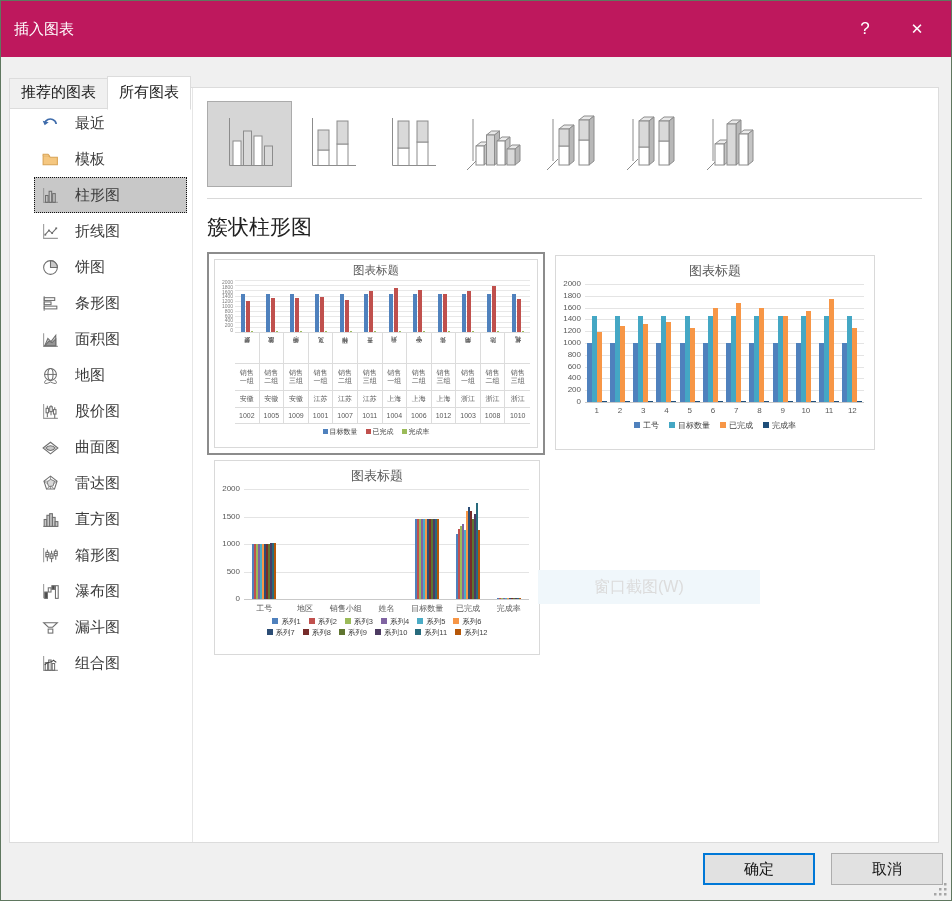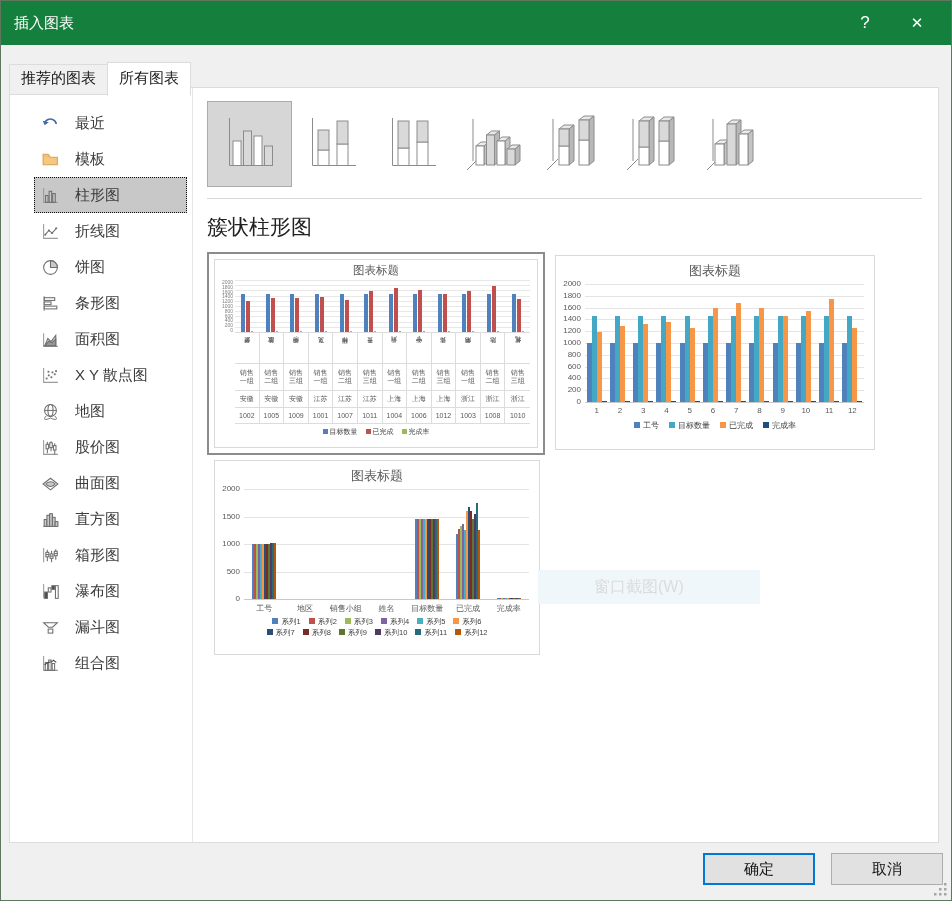--- a/index.html
+++ b/index.html
@@ -1,29 +1,29 @@
 <!DOCTYPE html>
 <html><head>
 <meta charset="utf-8">
 <style>
   html,body{margin:0;padding:0;overflow:hidden;}
   body{width:952px;height:901px;position:relative;background:#f0f0f0;
        font-family:"Liberation Sans","DejaVu Sans",sans-serif;-webkit-font-smoothing:antialiased;}
   .dialog{position:absolute;inset:0;border:1px solid #5f775f;box-sizing:border-box;background:#f0f0f0;}
   
-  .titlebar{height:44px;background:#15803d;display:flex;align-items:center;color:#fff;}
+  .titlebar{height:56px;background:#be185d;display:flex;align-items:center;color:#fff;}
   .tb-title{margin-left:13px;font-size:15px;}
   .tb-controls{margin-left:auto;display:flex;height:100%;}
   .tb-btn{width:52px;height:100%;display:flex;align-items:center;justify-content:center;
           font-size:17px;color:#fff;cursor:default;}
   .tb-btn.close{font-size:15px;margin-right:8px;}
   
   .tabstrip{position:absolute;top:60px;left:8px;display:flex;align-items:flex-end;z-index:3;}
   .tab{font-size:15px;color:#1a1a1a;padding:4px 11px 6px;border:1px solid #dcdcdc;
-       background:#f0f0f0;margin-top:3px;cursor:default;}
+       background:#f0f0f0;margin-top:17px;cursor:default;}
   .tab.active{background:#fff;border-bottom:1px solid #fff;margin-top:0;padding:6px 11px 7px;margin-bottom:-1px;}
   .tab.inactive{border-right:none;}
   
   .panel{position:absolute;left:8px;top:86px;width:930px;height:756px;background:#fff;
          border:1px solid #dcdcdc;box-sizing:border-box;display:flex;}
   .sidebar{width:183px;border-right:1px solid #e6e6e6;padding-top:17px;box-sizing:border-box;flex:none;overflow:hidden;}
   .side-item{height:36px;display:flex;align-items:center;margin:0 5px 0 24px;padding-left:6px;gap:15px;
              font-size:15px;color:#3b3b3b;cursor:default;white-space:nowrap;}
   .side-item.selected{background:#c8c8c8;outline:1px dotted #111;outline-offset:-1px;}
   .side-icon{width:20px;height:20px;flex:none;display:flex;align-items:center;justify-content:center;}
@@ -182,37 +182,20 @@
             <svg viewBox="0 0 18 18">
               <path d="M2.5 3v12.5H16" fill="none" stroke="#9a9a9a"></path>
               <path d="M3.5 15 6.5 8l3 3 4.5-6v10z" fill="#d4d4d4" stroke="#6e6e6e"></path>
               <path d="M3.5 15l4-4.5 3 1.5 3.5-3.5v6.5z" fill="#969696" stroke="#6e6e6e"></path>
             </svg>
           </span>
           <span class="side-label">面积图</span>
         </div>
         <div class="side-item">
           <span class="side-icon">
-            <svg viewBox="0 0 18 18">
-              <path d="M2.5 2v13.5H16" fill="none" stroke="#9a9a9a"></path>
-              <g fill="#6e6e6e">
-                <rect x="4.5" y="11" width="1.7" height="1.7"></rect>
-                <rect x="6.5" y="8" width="1.7" height="1.7"></rect>
-                <rect x="9" y="9.8" width="1.7" height="1.7"></rect>
-                <rect x="10" y="5.2" width="1.7" height="1.7"></rect>
-                <rect x="12.2" y="7" width="1.7" height="1.7"></rect>
-                <rect x="13.4" y="4" width="1.7" height="1.7"></rect>
-                <rect x="6.2" y="4.6" width="1.7" height="1.7"></rect>
-              </g>
-            </svg>
-          </span>
-          <span class="side-label">X Y 散点图</span>
-        </div>
-        <div class="side-item">
-          <span class="side-icon">
             <svg viewBox="0 0 18 18" fill="none" stroke="#6e6e6e">
               <circle cx="9" cy="8" r="5.6"></circle>
               <ellipse cx="9" cy="8" rx="2.4" ry="5.6"></ellipse>
               <path d="M3.4 8h11.2" stroke-width=".9"></path>
               <path d="M5 13.2c-1.4 1.4-2 2.5-1.4 3.1.8.8 3.4-.2 5.4-1.2M13 13.2c1.4 1.4 2 2.5 1.4 3.1-.8.8-3.4-.2-5.4-1.2" stroke-width=".9"></path>
             </svg>
           </span>
           <span class="side-label">地图</span>
         </div>
         <div class="side-item">
@@ -228,20 +211,30 @@
           <span class="side-label">股价图</span>
         </div>
         <div class="side-item">
           <span class="side-icon">
             <svg viewBox="0 0 18 18" fill="none" stroke="#6e6e6e">
               <path d="M2 9.5 9 4l7 5.5L9 15z"></path>
               <path d="M4.5 9.5c2.2-3 6.8-3 9 0-2.2 3-6.8 3-9 0z" fill="#c9c9c9"></path>
             </svg>
           </span>
           <span class="side-label">曲面图</span>
+        </div>
+        <div class="side-item">
+          <span class="side-icon">
+            <svg viewBox="0 0 18 18" fill="none" stroke="#6e6e6e">
+              <path d="M9 2 2.8 6.8l2.4 7.4h7.6l2.4-7.4z"></path>
+              <path d="M9 2v12.2M2.8 6.8h12.4M5.2 14.2 15.2 6.8M12.8 14.2 2.8 6.8" stroke-width=".6"></path>
+              <path d="M9 5 5.8 7.6l1.4 4.2 4.2-.4 1.4-4.6z" fill="#d9d9d9" stroke-width=".8"></path>
+            </svg>
+          </span>
+          <span class="side-label">雷达图</span>
         </div>
         <div class="side-item">
           <span class="side-icon">
             <svg viewBox="0 0 18 18" fill="none" stroke="#6e6e6e">
               <path d="M2 15.5h14" stroke="#9a9a9a"></path>
               <rect x="3" y="9" width="2.6" height="6.5" fill="#c9c9c9"></rect>
               <rect x="5.6" y="5" width="2.6" height="10.5" fill="#c9c9c9"></rect>
               <rect x="8.2" y="3.5" width="2.6" height="12" fill="#c9c9c9"></rect>
               <rect x="10.8" y="7" width="2.6" height="8.5" fill="#c9c9c9"></rect>
               <rect x="13.4" y="11" width="2.6" height="4.5" fill="#c9c9c9"></rect>

